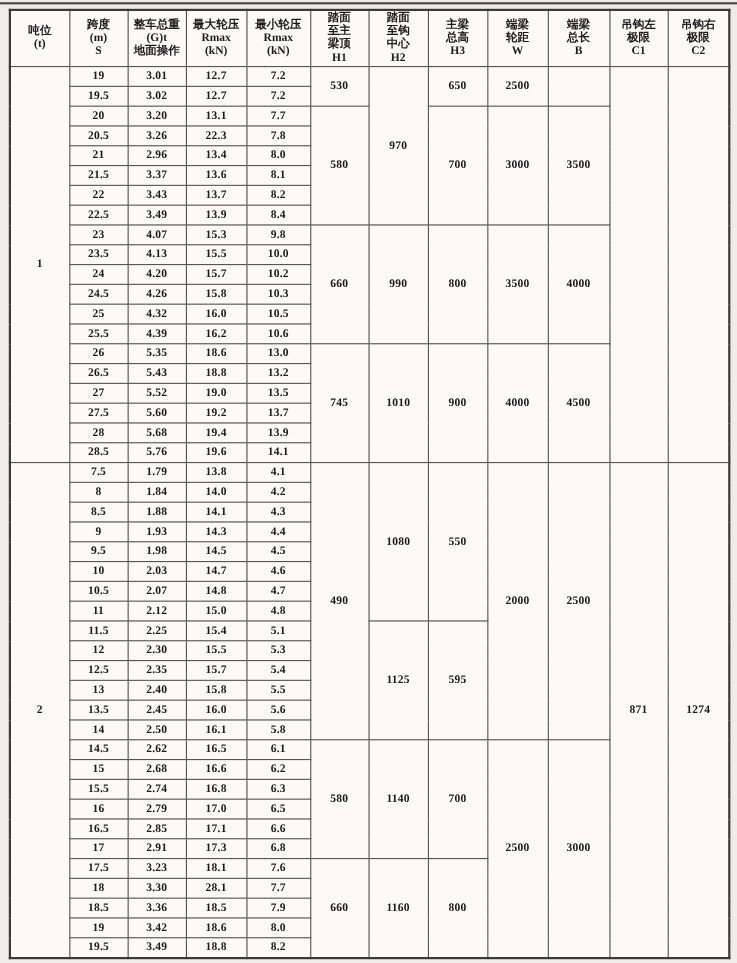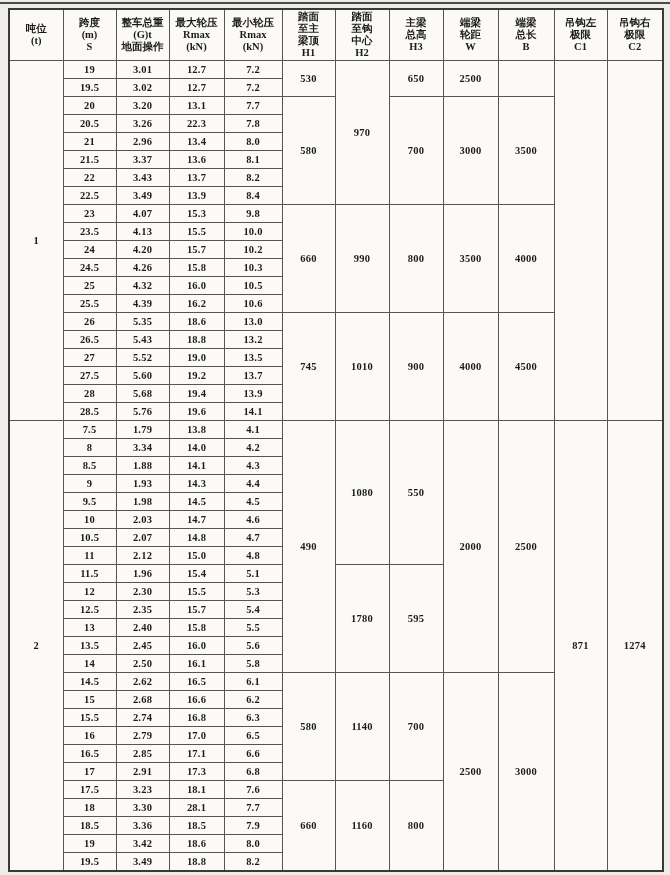--- a/index.html
+++ b/index.html
@@ -282,21 +282,21 @@
         <td rowspan="14">490</td>
         <td rowspan="8">1080</td>
         <td rowspan="8">550</td>
         <td rowspan="14">2000</td>
         <td rowspan="14">2500</td>
         <td rowspan="25" class="vtop-near">871</td>
         <td rowspan="25" class="vtop-near">1274</td>
       </tr>
       <tr>
         <td>8</td>
-        <td>3.34</td>
+        <td>1.84</td>
         <td>14.0</td>
         <td>4.2</td>
       </tr>
       <tr>
         <td>8.5</td>
         <td>1.88</td>
         <td>14.1</td>
         <td>4.3</td>
       </tr>
       <tr>
@@ -324,24 +324,24 @@
         <td>4.7</td>
       </tr>
       <tr>
         <td>11</td>
         <td>2.12</td>
         <td>15.0</td>
         <td>4.8</td>
       </tr>
       <tr>
         <td>11.5</td>
-        <td>1.96</td>
+        <td>2.25</td>
         <td>15.4</td>
         <td>5.1</td>
-        <td rowspan="6">1780</td>
+        <td rowspan="6">1125</td>
         <td rowspan="6">595</td>
       </tr>
       <tr>
         <td>12</td>
         <td>2.30</td>
         <td>15.5</td>
         <td>5.3</td>
       </tr>
       <tr>
         <td>12.5</td>

